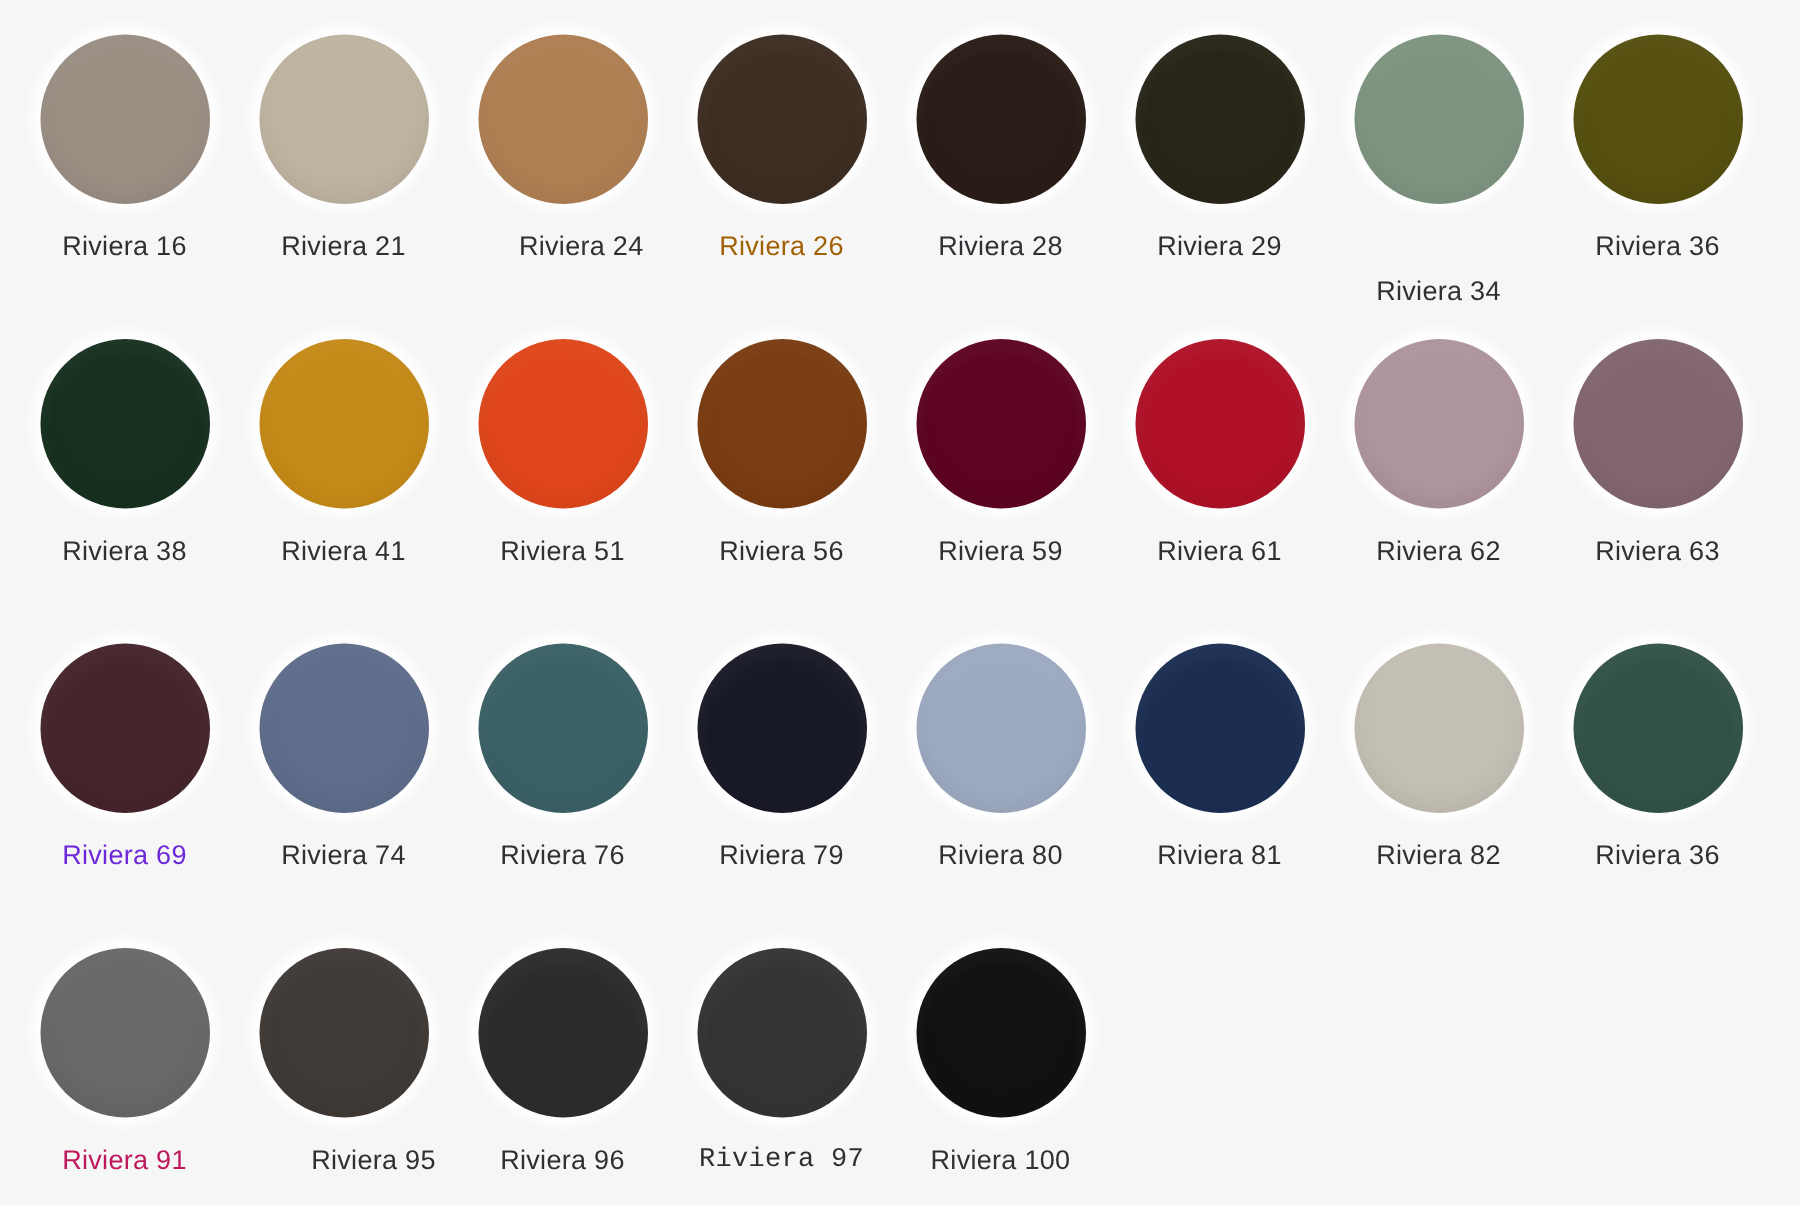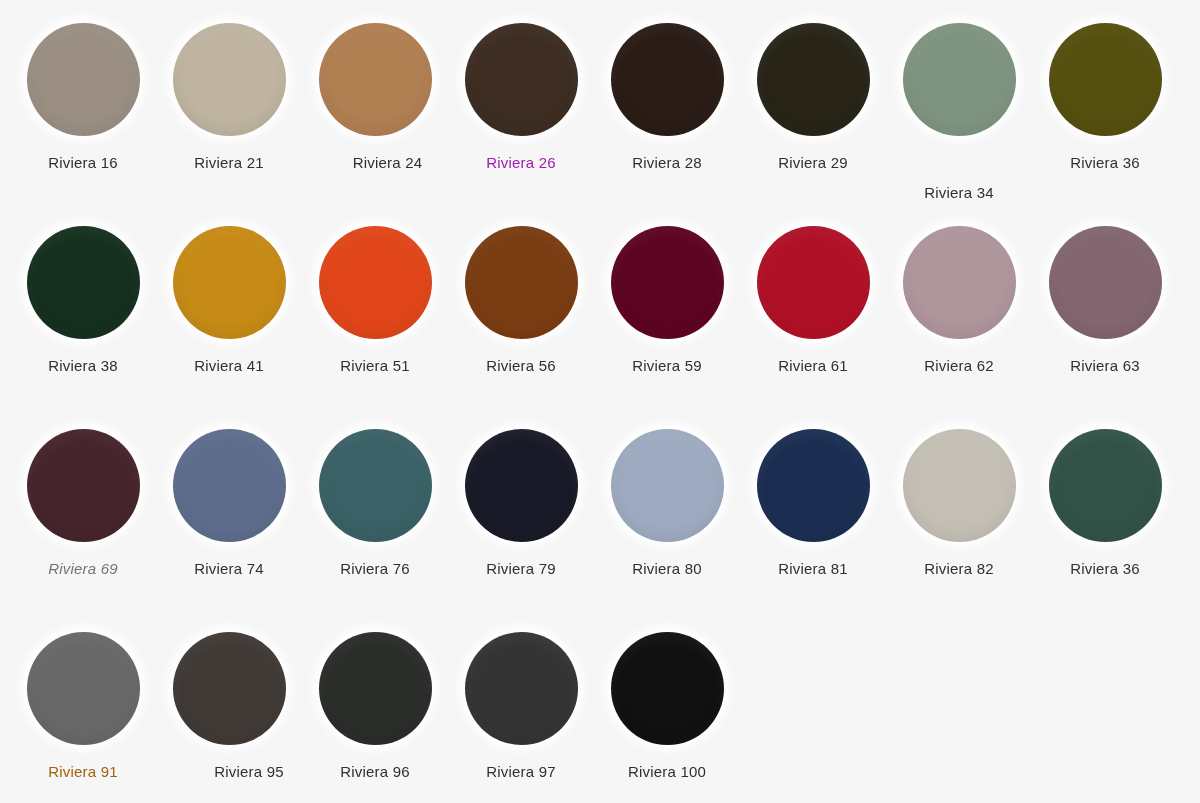--- a/index.html
+++ b/index.html
@@ -70,21 +70,21 @@
     width: 113px;
     height: 113px;
     border-radius: 50%;
     background: #888;
     box-shadow: inset 0 -6px 14px rgba(0,0,0,0.06),
                 inset 0 6px 14px rgba(255,255,255,0.05);
   }
 
   .swatch-label {
     margin-top: 14px;
-    font-size: 15px;
+    font-size: 18px;
     letter-spacing: 0.2px;
     color: #2e3033;
     white-space: nowrap;
     text-align: center;
     font-family: "Liberation Sans", sans-serif;
   }
 
   
   .swatch-row.row-1 { margin-top: 0px; }
   .swatch-row.row-2 { margin-top: 3px; }
@@ -111,21 +111,21 @@
       <div class="swatch-cell">
         <div class="swatch-disc-wrap">
           <div class="swatch-disc" style="background-color: rgb(176, 127, 82);"></div>
         </div>
         <div class="swatch-label" style="color: rgb(46, 48, 51); padding-left: 25px;">Riviera 24</div>
       </div>
       <div class="swatch-cell">
         <div class="swatch-disc-wrap">
           <div class="swatch-disc" style="background-color: rgb(61, 45, 34);"></div>
         </div>
-        <div class="swatch-label" style="color: #a21caf;">Riviera 26</div>
+        <div class="swatch-label" style="color: #a16207;">Riviera 26</div>
       </div>
       <div class="swatch-cell">
         <div class="swatch-disc-wrap">
           <div class="swatch-disc" style="background-color: rgb(42, 28, 22);"></div>
         </div>
         <div class="swatch-label" style="color: rgb(46, 48, 51);">Riviera 28</div>
       </div>
       <div class="swatch-cell">
         <div class="swatch-disc-wrap">
           <div class="swatch-disc" style="background-color: rgb(40, 37, 24);"></div>
@@ -193,21 +193,21 @@
           <div class="swatch-disc" style="background-color: rgb(131, 102, 111);"></div>
         </div>
         <div class="swatch-label" style="color: rgb(46, 48, 51);">Riviera 63</div>
       </div>
     </div>
     <div class="swatch-row row-3">
       <div class="swatch-cell">
         <div class="swatch-disc-wrap">
           <div class="swatch-disc" style="background-color: rgb(70, 37, 44);"></div>
         </div>
-        <div class="swatch-label" style="color: #737373; font-style: italic;">Riviera 69</div>
+        <div class="swatch-label" style="color: #6d28d9;">Riviera 69</div>
       </div>
       <div class="swatch-cell">
         <div class="swatch-disc-wrap">
           <div class="swatch-disc" style="background-color: rgb(94, 109, 140);"></div>
         </div>
         <div class="swatch-label" style="color: rgb(46, 48, 51);">Riviera 74</div>
       </div>
       <div class="swatch-cell">
         <div class="swatch-disc-wrap">
           <div class="swatch-disc" style="background-color: rgb(58, 97, 102);"></div>
@@ -243,39 +243,39 @@
           <div class="swatch-disc" style="background-color: rgb(50, 82, 72);"></div>
         </div>
         <div class="swatch-label" style="color: rgb(46, 48, 51);">Riviera 36</div>
       </div>
     </div>
     <div class="swatch-row row-4">
       <div class="swatch-cell">
         <div class="swatch-disc-wrap">
           <div class="swatch-disc" style="background-color: rgb(104, 104, 104);"></div>
         </div>
-        <div class="swatch-label" style="color: #a16207;">Riviera 91</div>
+        <div class="swatch-label" style="color: #be185d;">Riviera 91</div>
       </div>
       <div class="swatch-cell">
         <div class="swatch-disc-wrap">
           <div class="swatch-disc" style="background-color: rgb(64, 58, 55);"></div>
         </div>
         <div class="swatch-label" style="color: rgb(46, 48, 51); padding-left: 40px;">Riviera 95</div>
       </div>
       <div class="swatch-cell">
         <div class="swatch-disc-wrap">
           <div class="swatch-disc" style="background-color: rgb(43, 45, 42);"></div>
         </div>
         <div class="swatch-label" style="color: rgb(46, 48, 51);">Riviera 96</div>
       </div>
       <div class="swatch-cell">
         <div class="swatch-disc-wrap">
           <div class="swatch-disc" style="background-color: rgb(52, 52, 52);"></div>
         </div>
-        <div class="swatch-label" style="color: rgb(46, 48, 51);">Riviera 97</div>
+        <div class="swatch-label" style="color: rgb(46, 48, 51); font-family: Liberation Mono, monospace;">Riviera 97</div>
       </div>
       <div class="swatch-cell">
         <div class="swatch-disc-wrap">
           <div class="swatch-disc" style="background-color: rgb(17, 17, 17);"></div>
         </div>
         <div class="swatch-label" style="color: rgb(46, 48, 51);">Riviera 100</div>
       </div>
     </div>
   </div>
 

